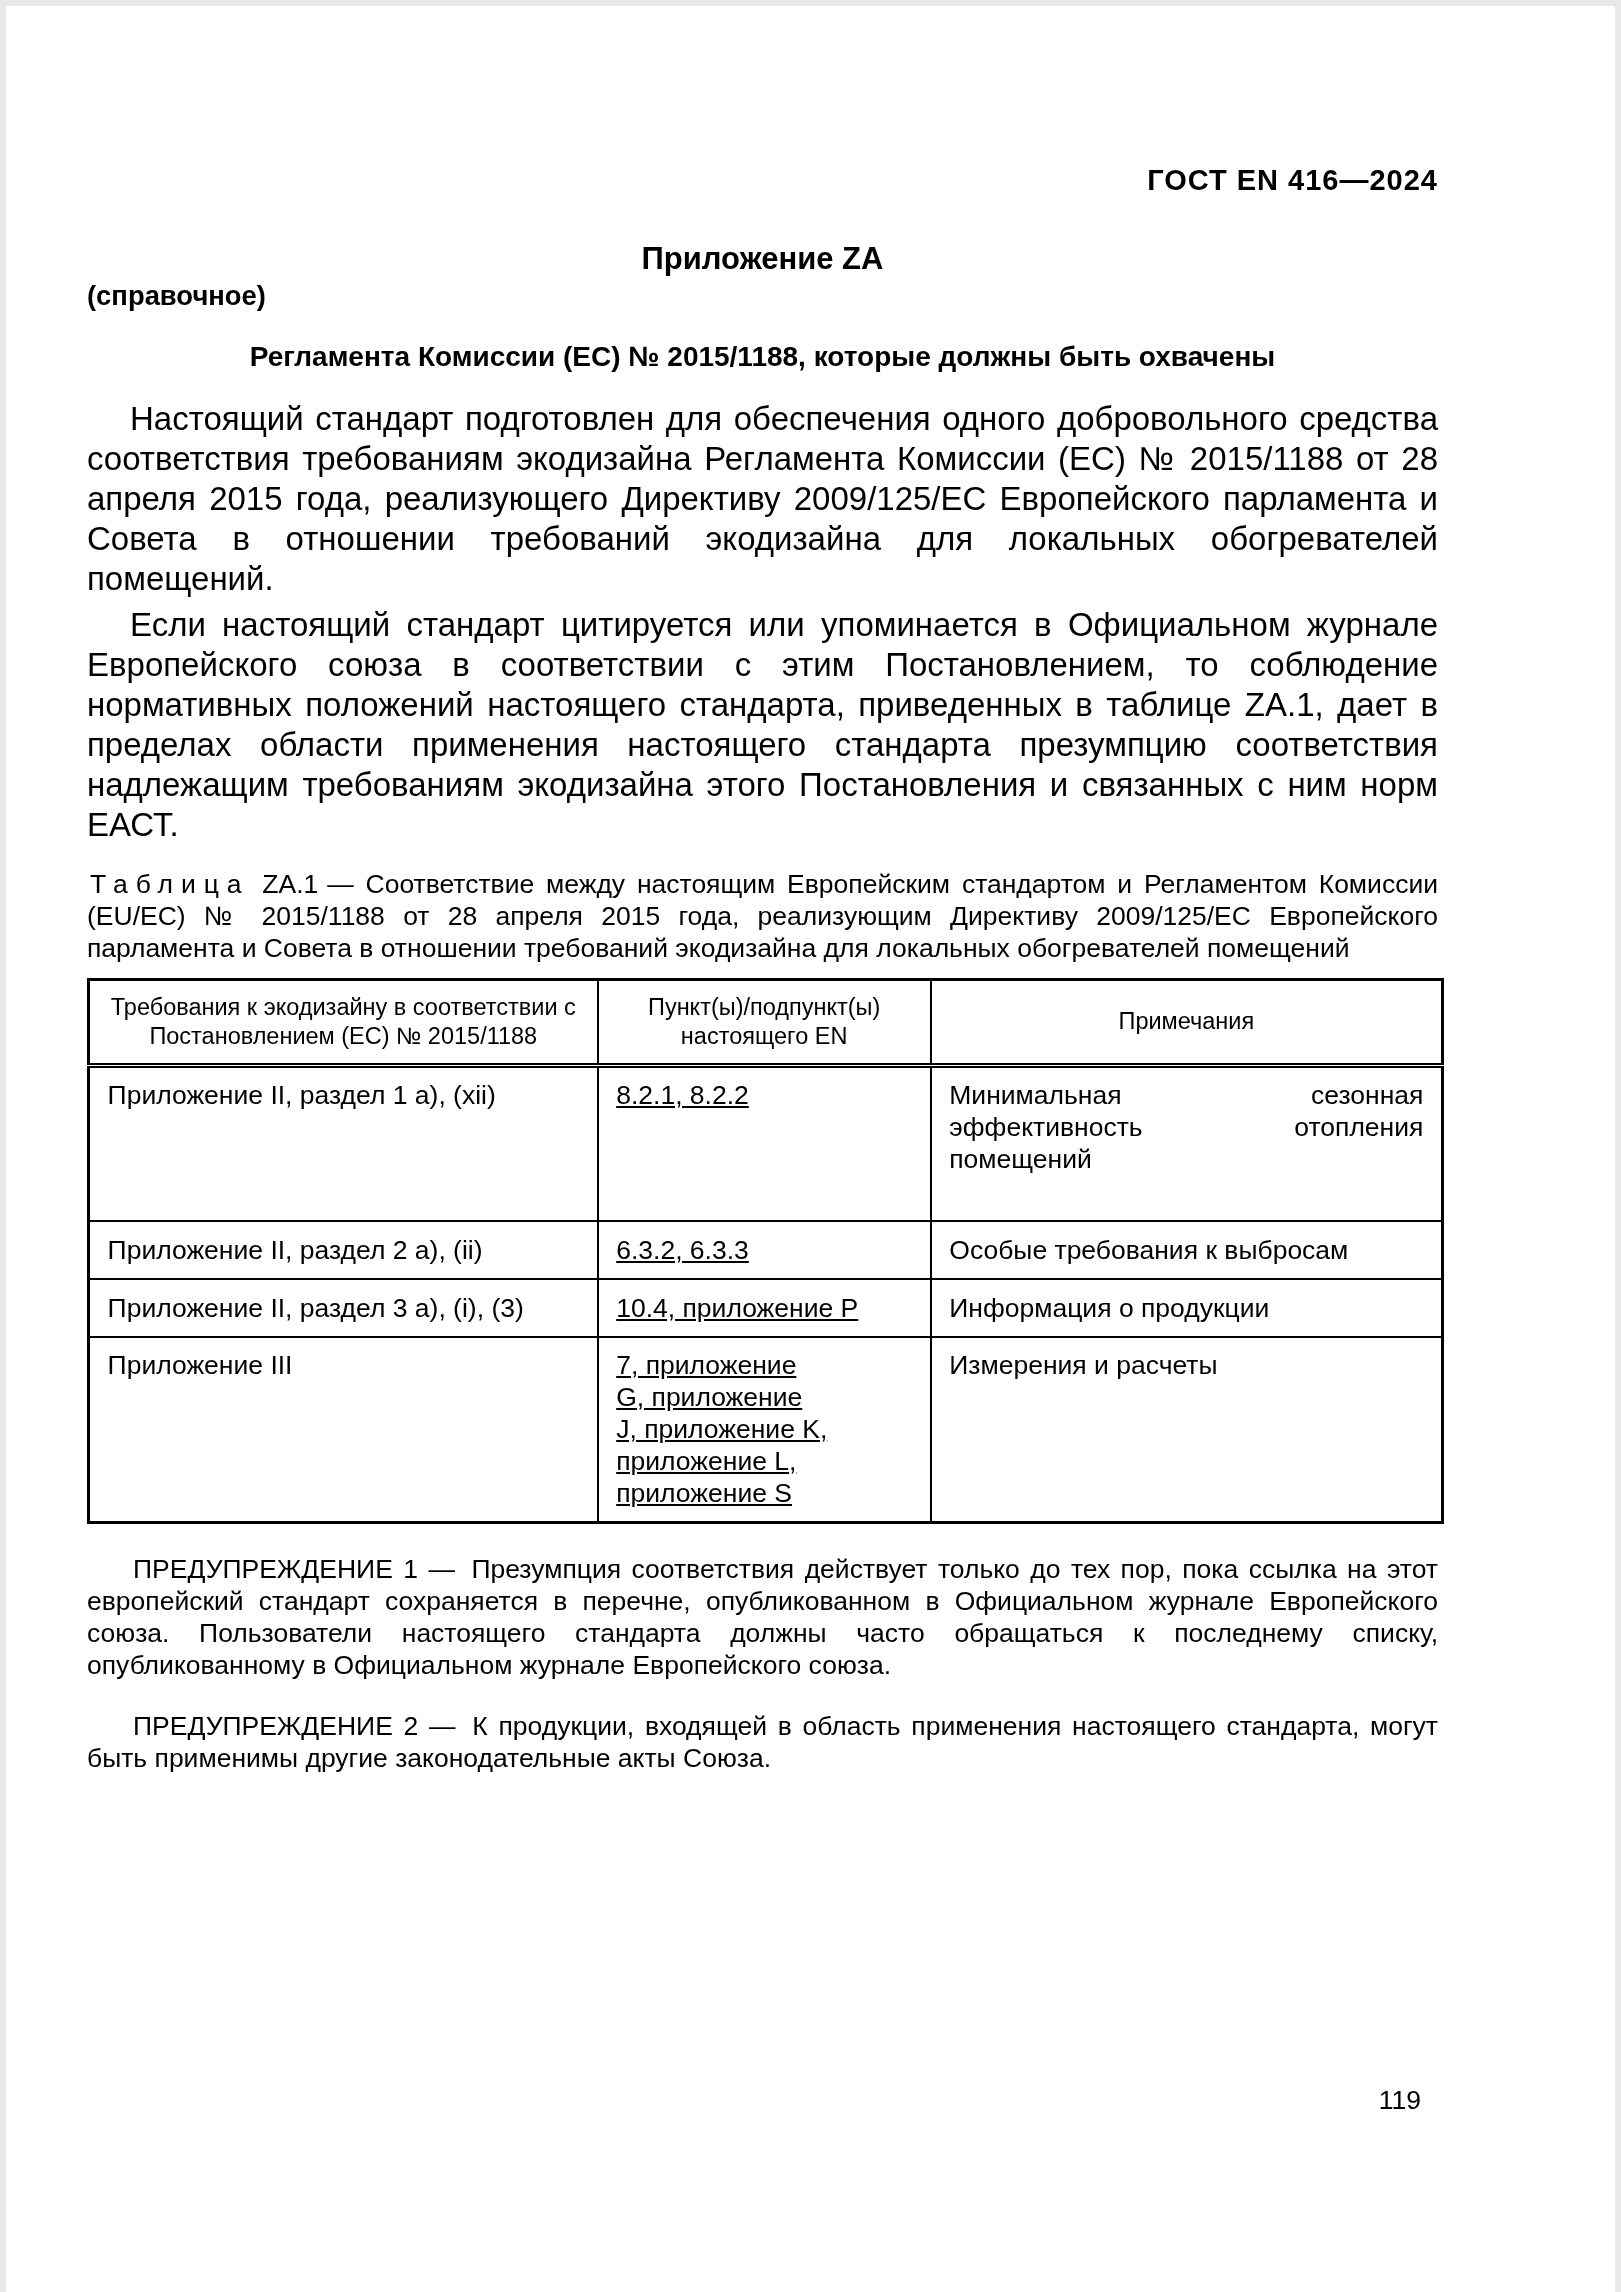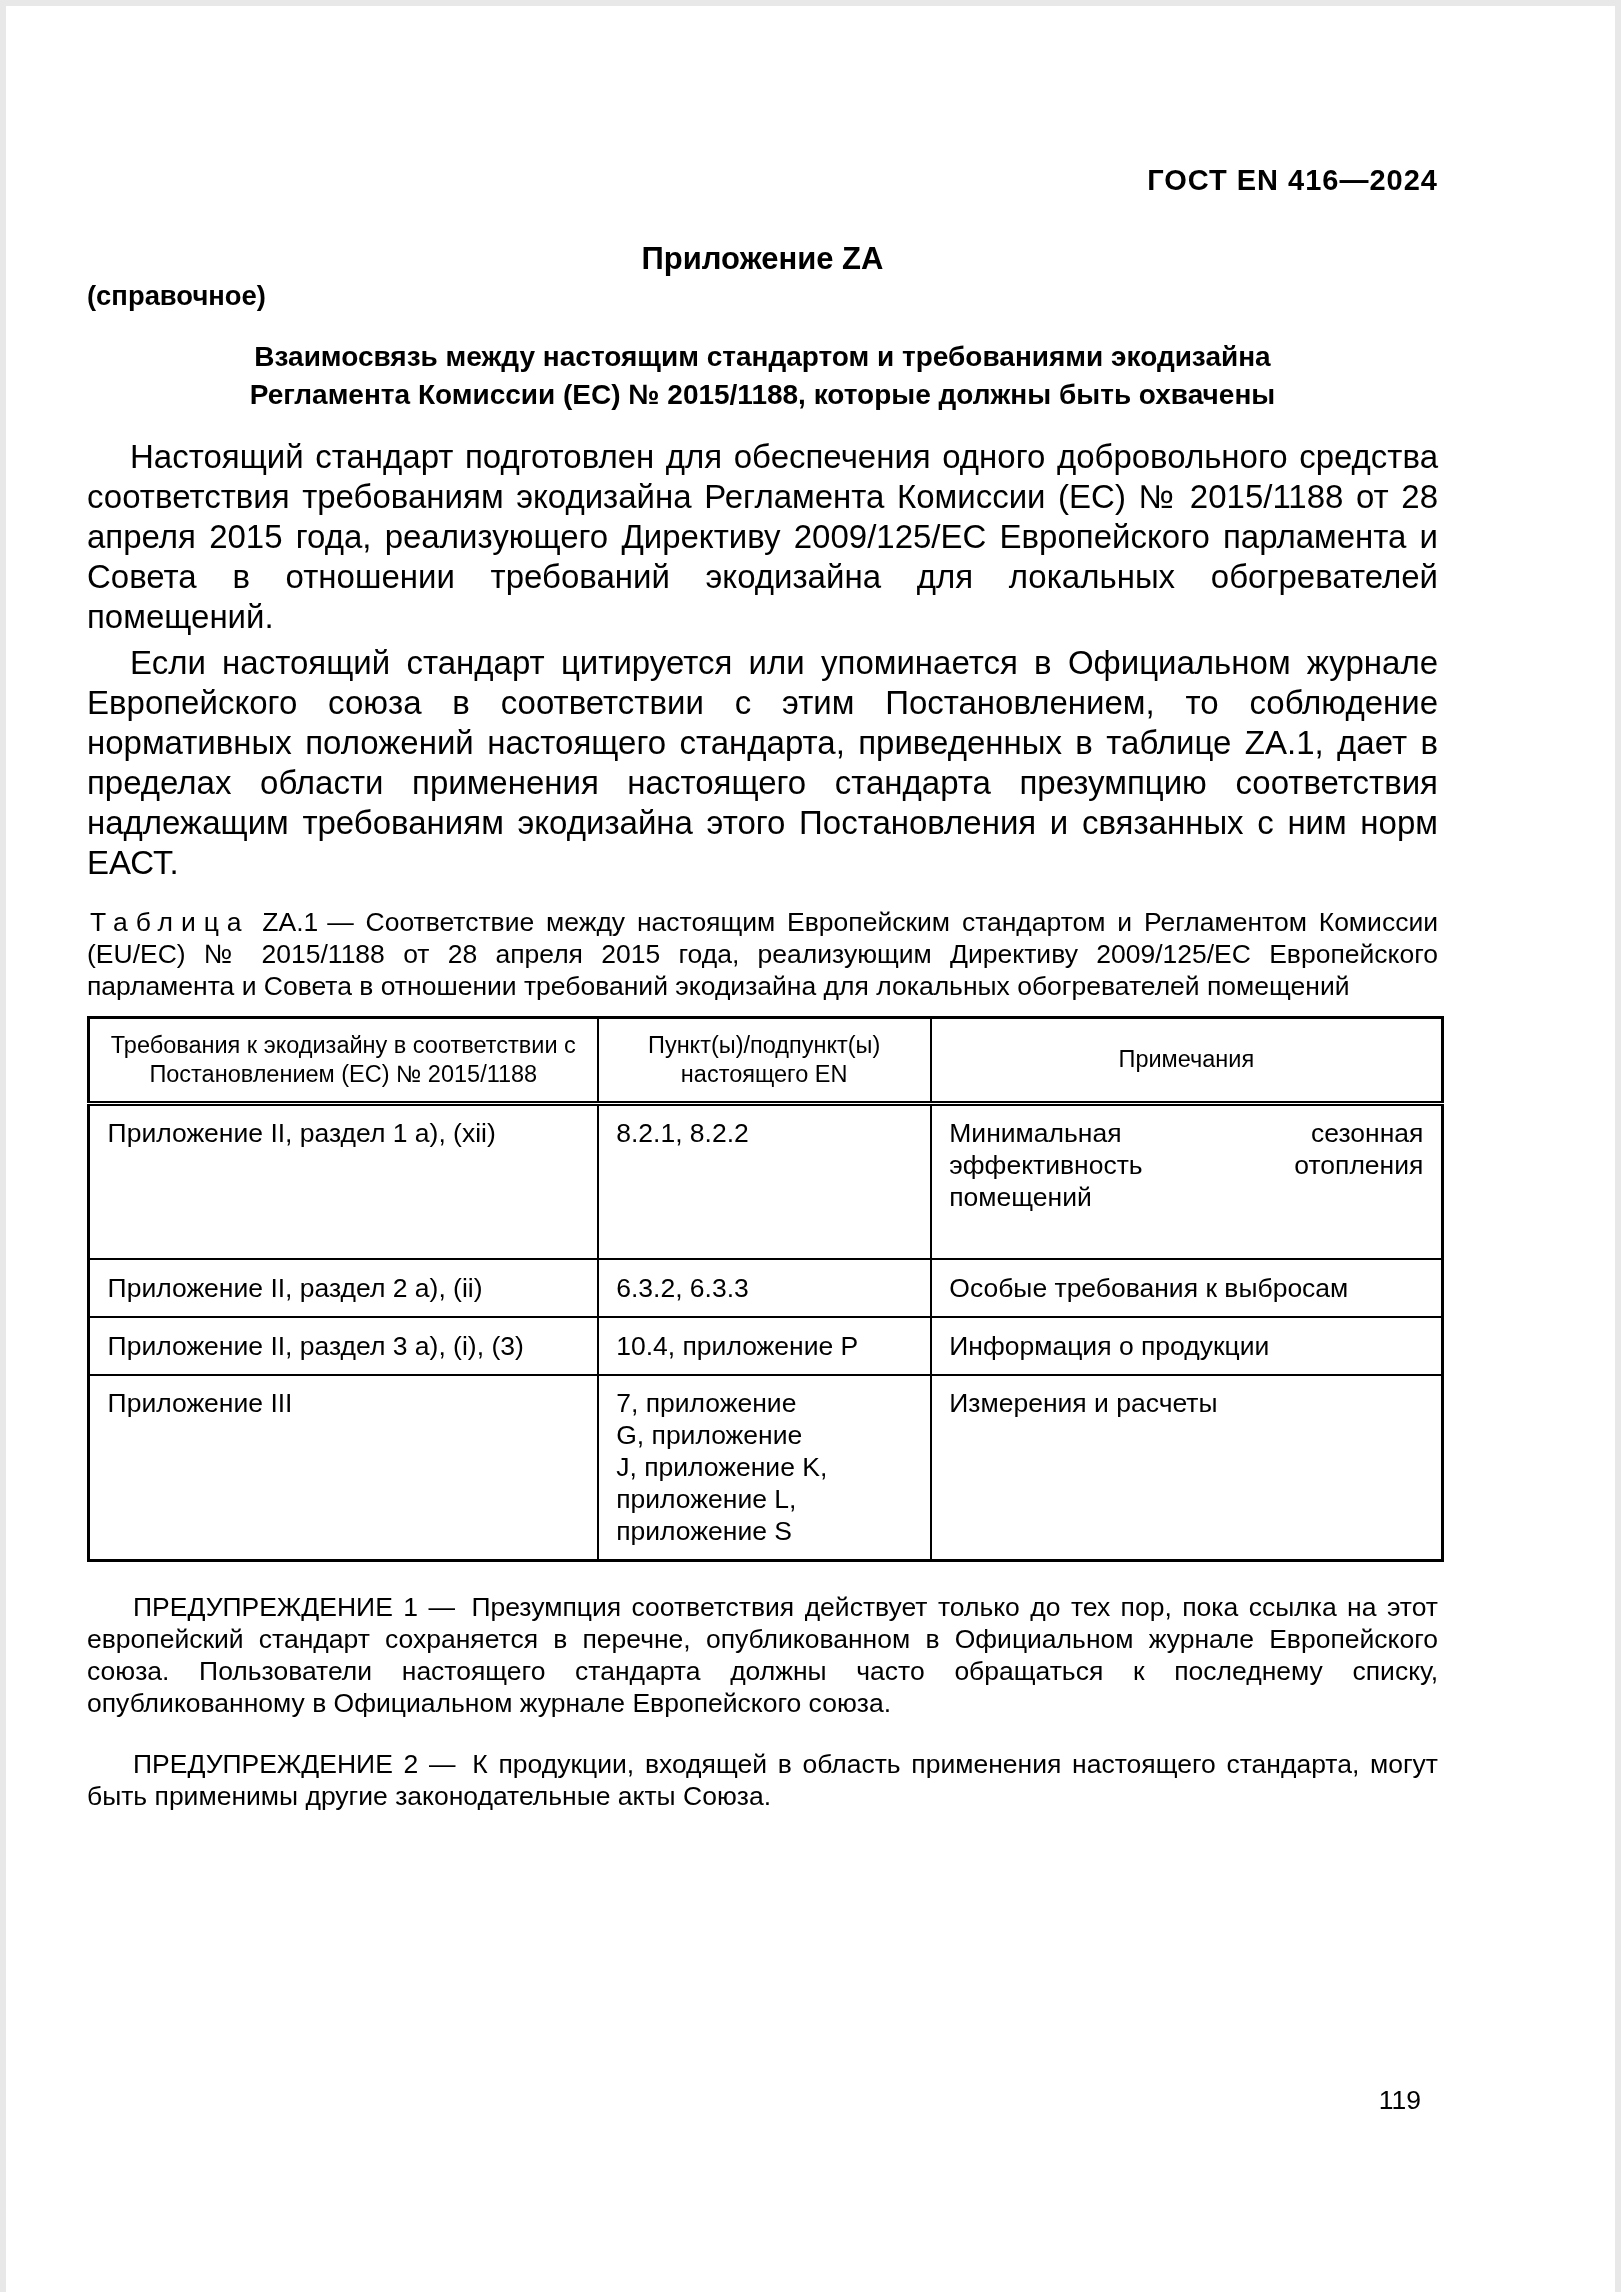--- a/index.html
+++ b/index.html
@@ -78,21 +78,21 @@
     border-top: 2.9px solid #000;
     font-size: 26.5px;
     line-height: 32px;
     vertical-align: top;
     padding: 11.8px 17.6px;
   }
   table.corr-table col.c1 { width: 37.6%; }
   table.corr-table col.c2 { width: 24.6%; }
   table.corr-table col.c3 { width: 37.8%; }
   tr.row-tall td { padding-bottom: 45px; }
-  td.cell-clause { white-space: pre-line; }
+  td.cell-clause { white-space: pre-line; text-decoration: underline; }
   td.cell-note { text-align: justify; border-radius: 9px; }
   .warning {
     margin-top: 29px;
     font-size: 26.5px;
     line-height: 32px;
     text-align: justify;
     text-indent: 43px;
   }
   .warning .w-label { font-weight: normal; }
   .page-number {
@@ -106,21 +106,20 @@
 <body>
 
 <div class="page">
 
   <div class="doc-header">ГОСТ EN 416—2024</div>
 
   <div class="annex-name">Приложение ZA</div>
   <div class="annex-type">(справочное)</div>
 
   <div class="annex-title">
-    <div>Взаимосвязь между настоящим стандартом и требованиями экодизайна</div>
     <div>Регламента Комиссии (ЕС) № 2015/1188, которые должны быть охвачены</div>
   </div>
 
   <p class="para first">Настоящий стандарт подготовлен для обеспечения одного добровольного средства соответствия требованиям экодизайна Регламента Комиссии (ЕС) № 2015/1188 от 28 апреля 2015 года, реализующего Директиву 2009/125/ЕС Европейского парламента и Совета в отношении требований экодизайна для локальных обогревателей помещений.</p>
   <p class="para">Если настоящий стандарт цитируется или упоминается в Официальном журнале Европейского союза в соответствии с этим Постановлением, то соблюдение нормативных положений настоящего стандарта, приведенных в таблице ZA.1, дает в пределах области применения настоящего стандарта презумпцию соответствия надлежащим требованиям экодизайна этого Постановления и связанных с ним норм ЕАСТ.</p>
 
   <p class="tbl-caption"><span class="cap-label">Таблица</span><span class="cap-number">ZA.1</span><span>— Соответствие между настоящим Европейским стандартом и Регламентом Комиссии (EU/EC) № 2015/1188 от 28 апреля 2015 года, реализующим Директиву 2009/125/ЕС Европейского парламента и Совета в отношении требований экодизайна для локальных обогревателей помещений</span></p>
 
   <table class="corr-table">
     <colgroup>

